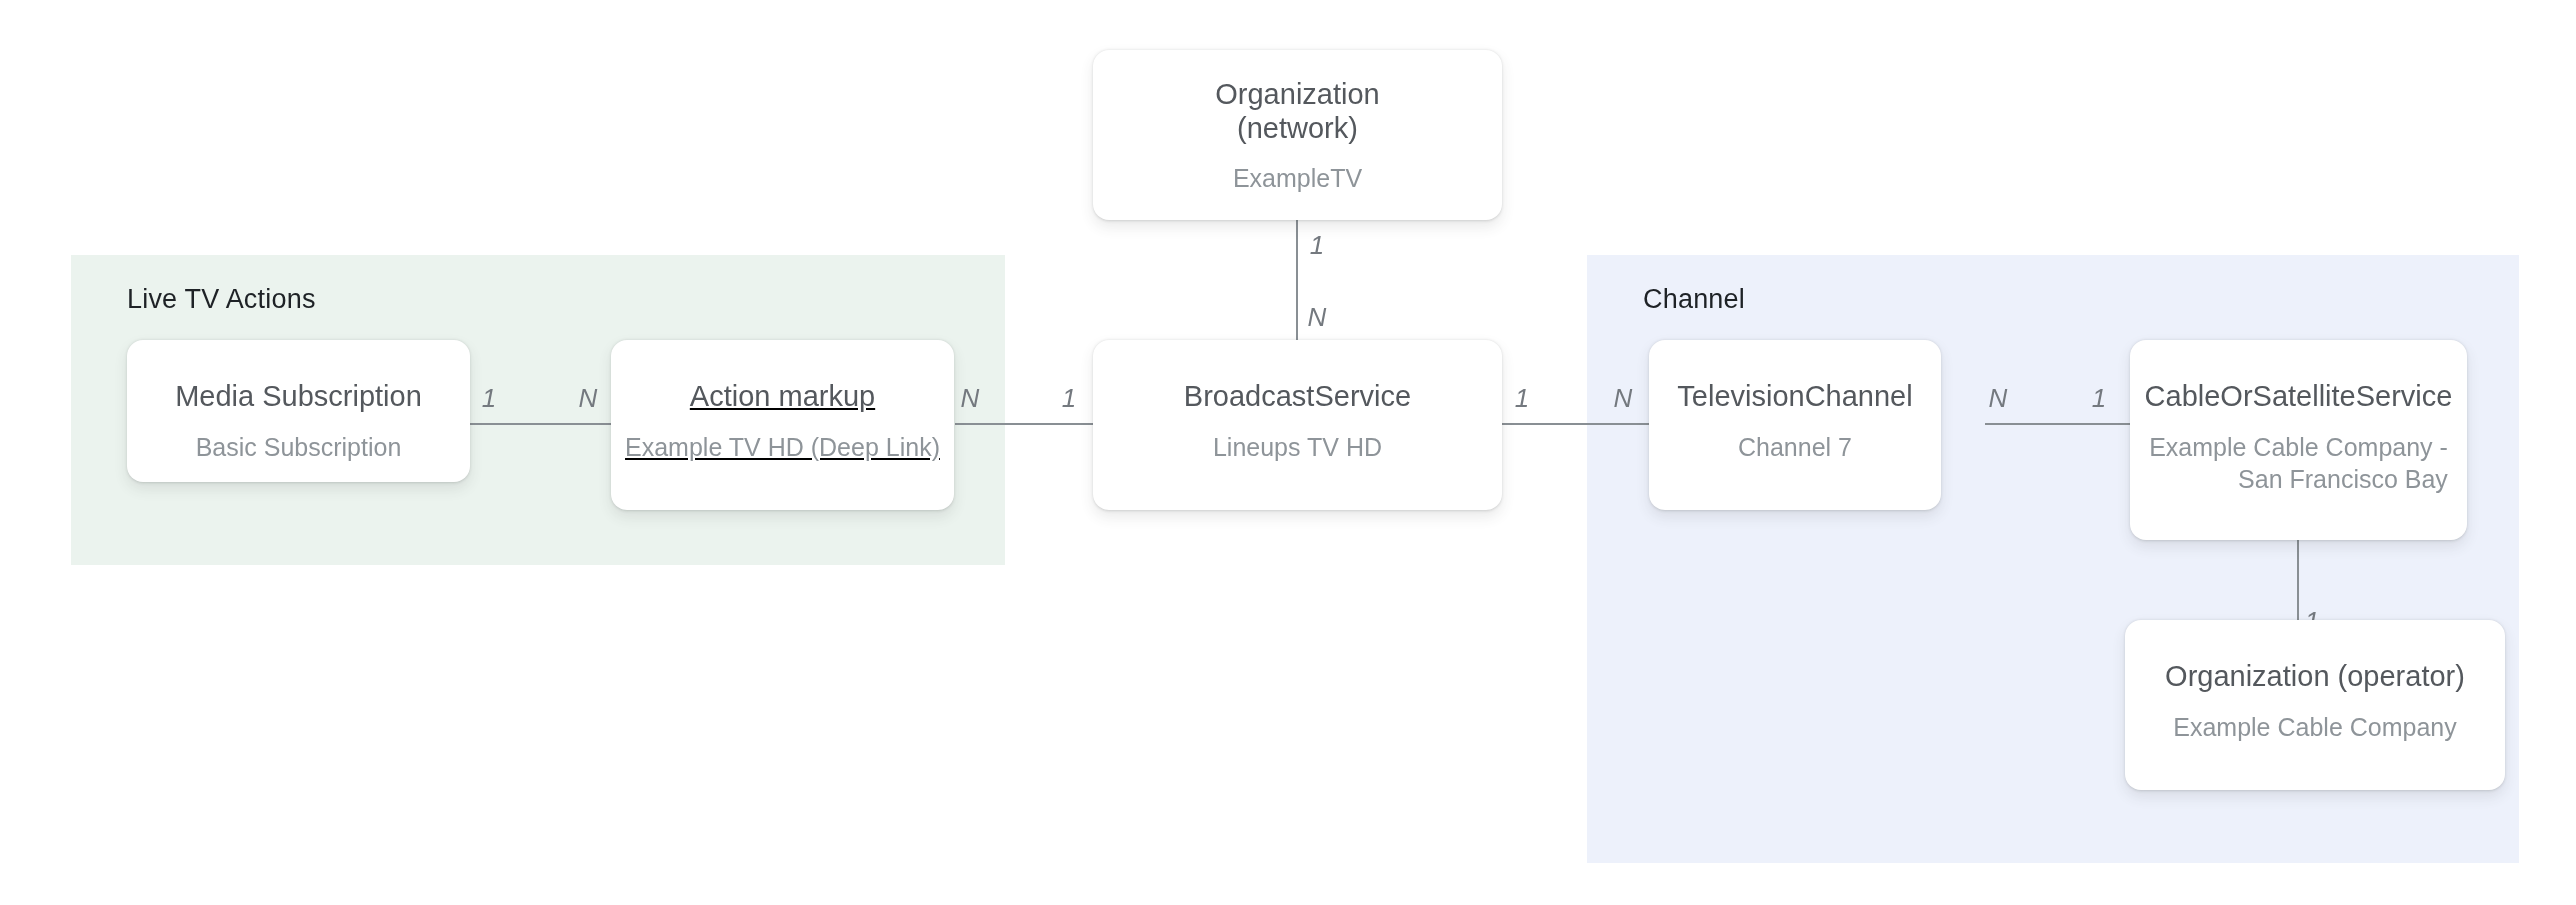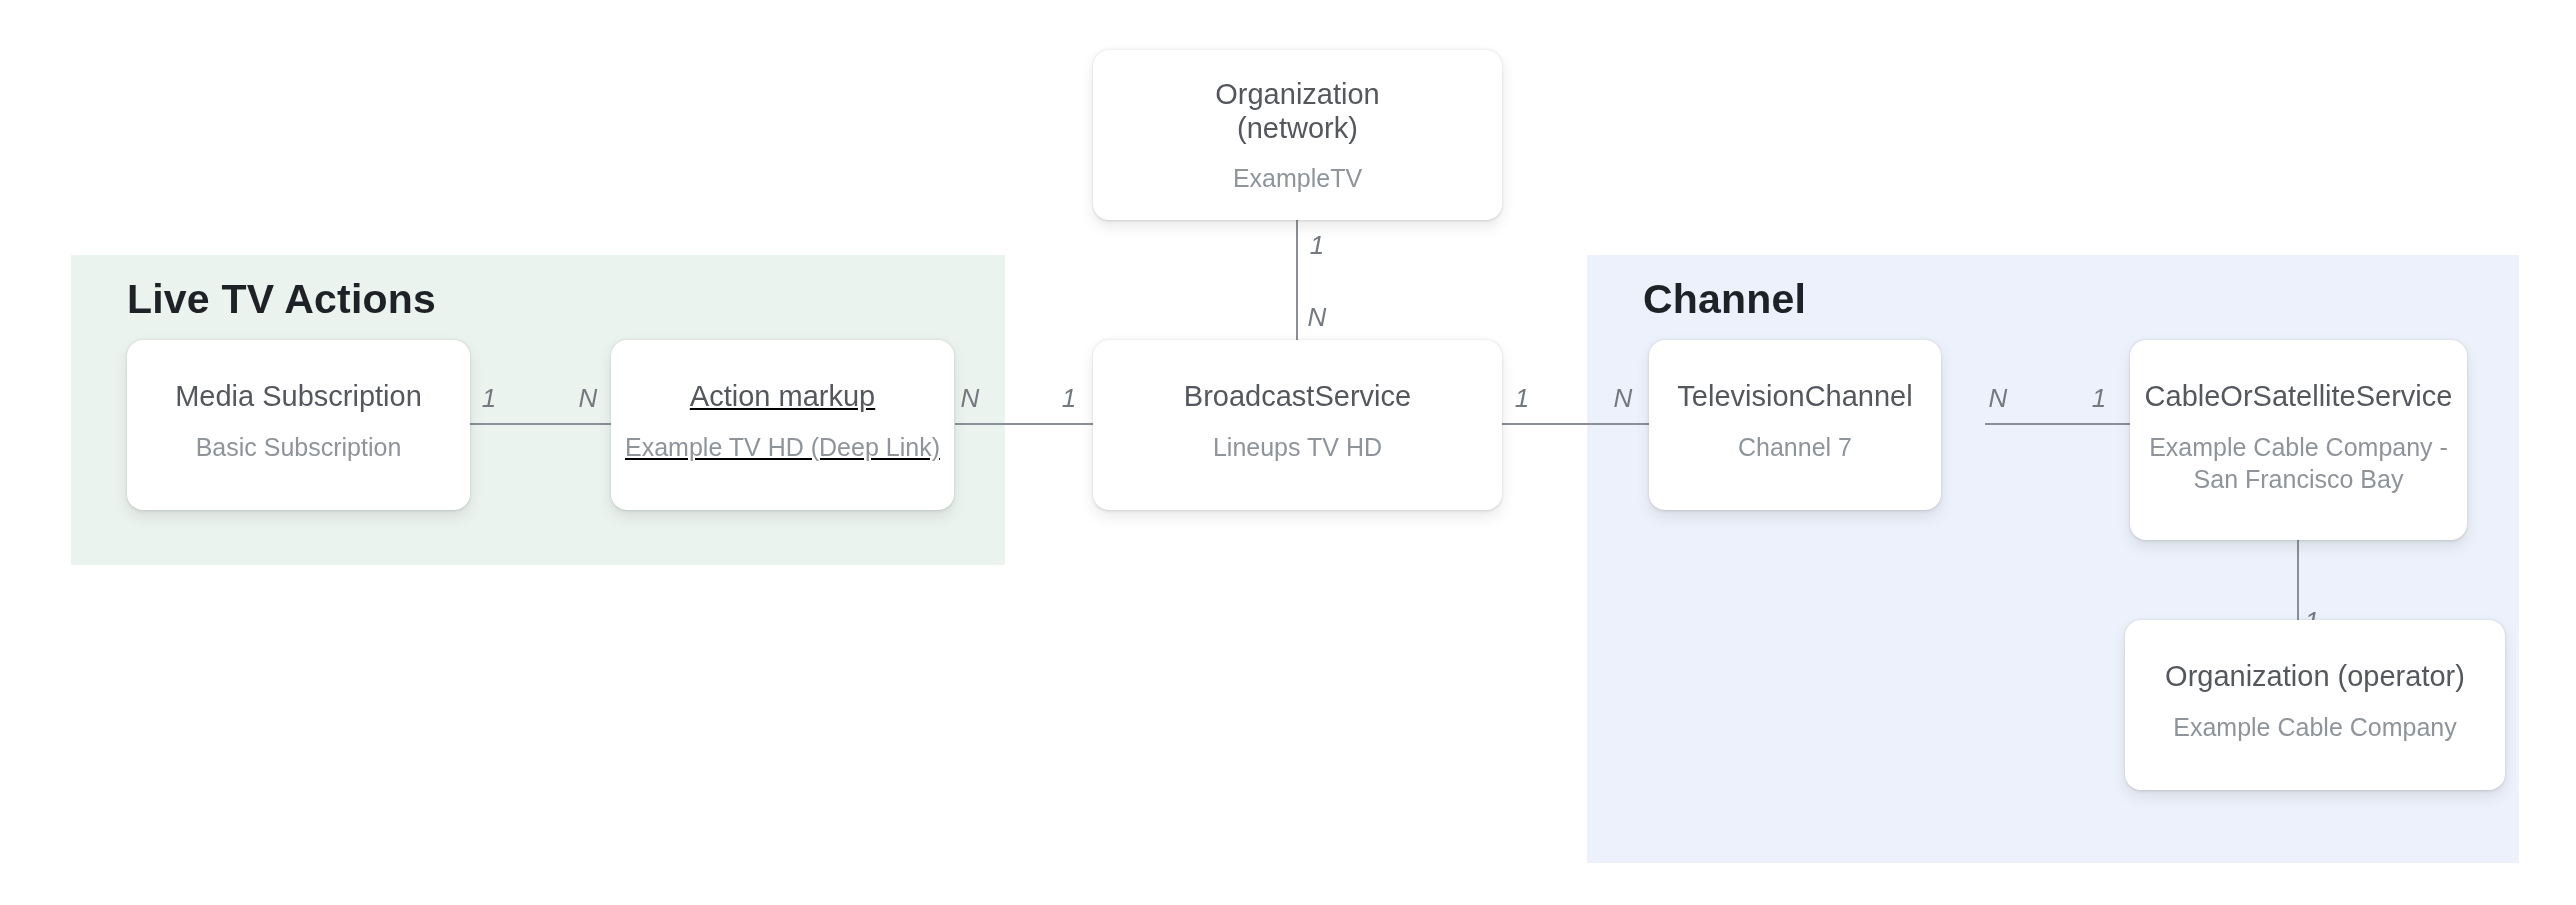--- a/index.html
+++ b/index.html
@@ -25,26 +25,25 @@
     background:var(--canvas_bg);
     overflow:hidden;
   }
   .region{
     position:absolute;
   }
   .region-green{background:var(--region_live_tv_bg);}
   .region-blue{background:var(--region_lineups_bg);}
   .region-title{
     padding:25px 0 0 56px;
-    font-size:41px;
+    font-size:27px;
     line-height:39px;
     color:var(--region_title);
     letter-spacing:0.2px;
     white-space:nowrap;
-    font-weight:bold;
   }
   .connector{
     position:absolute;
     background:var(--connector);
   }
   .node{
     position:absolute;
     background:var(--node_bg);
     border-radius:16px;
     box-shadow:0 0.9px 2.7px rgba(60,64,67,.18), 0 6.2px 14px rgba(60,64,67,.11);
@@ -61,20 +60,21 @@
     line-height:34px;
     color:var(--node_title);
     white-space:pre-line;
   }
   .node-subtitle{
     margin-top:17.7px;
     font-size:25px;
     line-height:32px;
     color:var(--node_subtitle);
     white-space:pre-line;
+    text-align:right;
   }
   .card-label{
     position:absolute;
     transform:translate(-50%,-50%);
     font-size:26px;
     font-style:italic;
     color:var(--cardinality);
     white-space:nowrap;
   }
 </style>
@@ -115,21 +115,21 @@
 
   <span class="card-label" style="left:2316px;top:528px;">N</span>
   <span class="card-label" style="left:2312px;top:621px;">1</span>
 
   <div class="node pad-sm" style="left:1093px;top:50px;width:409px;height:170px;">
     <div class="node-title">Organization
 (network)</div>
     <div class="node-subtitle">ExampleTV</div>
   </div>
 
-  <div class="node" style="left:127px;top:340px;width:343px;height:170px;">
+  <div class="node" style="left:127px;top:340px;width:343px;height:142px;">
     <div class="node-title">Media Subscription</div>
     <div class="node-subtitle">Basic Subscription</div>
   </div>
 
   <div class="node" style="left:611px;top:340px;width:343px;height:170px;text-decoration:underline;">
     <div class="node-title">Action markup</div>
     <div class="node-subtitle">Example TV HD (Deep Link)</div>
   </div>
 
   <div class="node" style="left:1093px;top:340px;width:409px;height:170px;">

